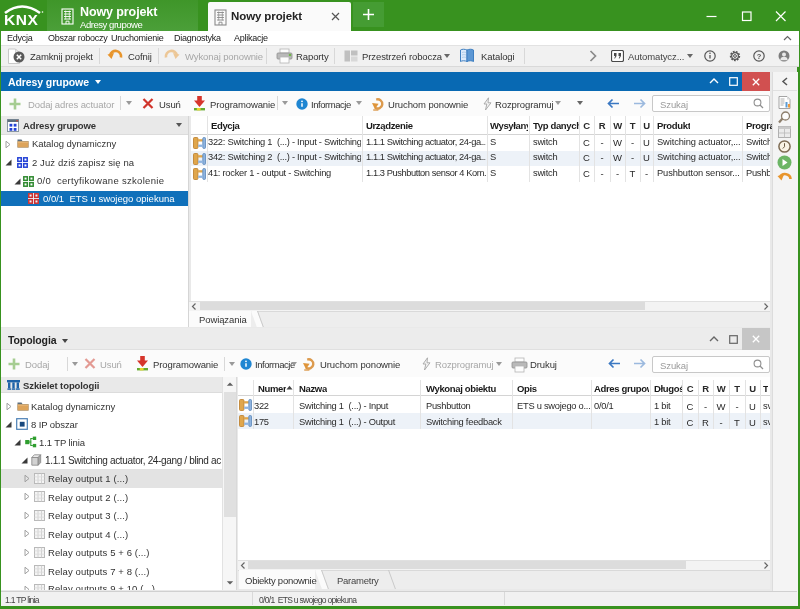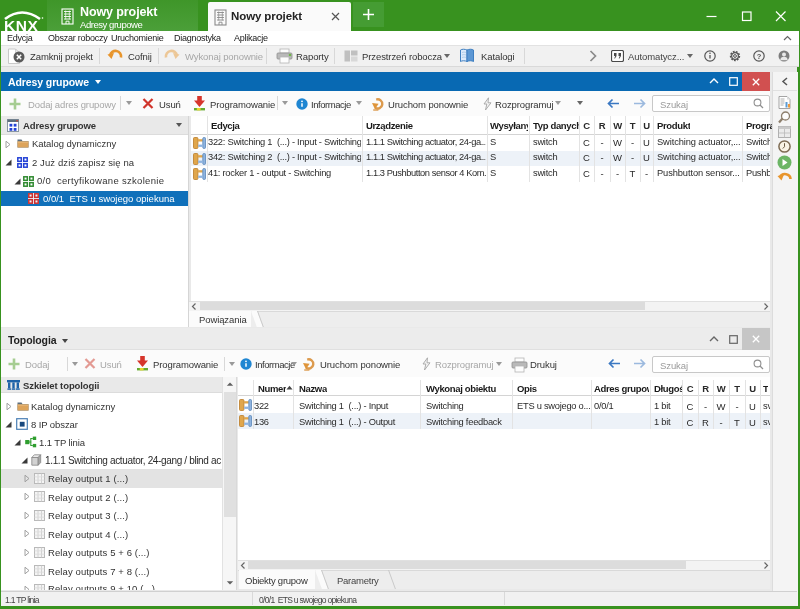--- a/index.html
+++ b/index.html
@@ -40,21 +40,21 @@
 <g id="colex">
         <path d="M6.5 0.5v6h-6z" fill="#3a3a3a"></path>
       </g>
 <g id="colcl">
         <path d="M1 1.2v6.6L5 4.5z" fill="none" stroke="#a0a0a0" stroke-width="1"></path>
       </g>
 </defs>
 </svg>
 
 <div class="ab" style="left:0;top:0;width:800px;height:31px;background:#38921f"></div>
-<div class="ab" id="knxlogo" style="left:0;top:6px;width:47px;height:15px">
+<div class="ab" id="knxlogo" style="left:0;top:0;width:47px;height:15px">
 <svg width="47" height="31" viewBox="0 0 47 31">
 <path d="M5 13 Q22 0 40 13" fill="none" stroke="#fff" stroke-width="2.6"></path>
 <text x="4" y="25" font-family="Liberation Sans" font-size="15.5" font-weight="bold" fill="#fff" letter-spacing="0.5">KNX</text>
 <circle cx="42.5" cy="12" r="0.8" fill="#fff"></circle>
 </svg>
 </div>
 
 <div class="ab" style="left:47px;top:0;width:151px;height:31px;background:linear-gradient(#3f9629,#4b9f39)"></div>
 <svg class="ab" style="left:61px;top:8px" width="13" height="17" viewBox="0 0 13 17">
 <rect x="1" y="1" width="11" height="15" fill="none" stroke="#fff" stroke-width="1.1"></rect>
@@ -197,21 +197,21 @@
   </svg>
 <div class="ab" style="left:742px;top:72px;width:28px;height:19px;background:#d15050"></div>
 <svg class="ab" style="left:752px;top:77.5px" width="8" height="8" viewBox="0 0 8 8">
     <path d="M0.8 0.8l6.4 6.4M7.2 0.8L0.8 7.2" stroke="#fff" stroke-width="1.3"></path>
   </svg>
 
 <div class="ab" style="left:1px;top:91px;width:769px;height:25px;background:#fbfbfb"></div>
 <svg class="ab" style="left:9px;top:98px" width="12" height="12" viewBox="0 0 12 12">
     <path d="M6 0.5v11M0.5 6h11" stroke="#a6cd92" stroke-width="2.6"></path>
   </svg>
-<div class="t dis" style="left:28px;top:99px">Dodaj adres grupowy</div>
+<div class="t dis" style="left:28px;top:99px">Dodaj adres actuator</div>
 <div class="sep" style="left:120px;top:96px;height:14px"></div>
 <div class="dar" style="left:126px;top:101px;border-top-color:#999"></div>
 <svg class="ab" style="left:142px;top:98px" width="12" height="11" viewBox="0 0 12 11">
     <path d="M1.5 1l9 9M10.5 1l-9 9" stroke="#d0342b" stroke-width="2.2"></path>
   </svg>
 <div class="t" style="left:159px;top:99px;color:#333">Usuń</div>
 <svg class="ab" style="left:193px;top:96px" width="13" height="15" viewBox="0 0 13 15">
 <rect x="4.2" y="0" width="4.6" height="5.5" fill="#d6352b"></rect>
     <path d="M1 4.5h11L6.5 11z" fill="#d6352b"></path>
 <rect x="1" y="12" width="11" height="2.4" fill="#64ab31"></rect>
@@ -600,34 +600,34 @@
 <div class="hb cc" style="left:698px;top:383px;width:15px">R</div>
 <div class="hb cc" style="left:713px;top:383px;width:16px">W</div>
 <div class="hb cc" style="left:729px;top:383px;width:16px">T</div>
 <div class="hb cc" style="left:745px;top:383px;width:15px">U</div>
 <div class="t hb" style="left:763px;top:383px">T</div>
 <svg class="ab go" style="left:239px;top:399px">
     <use href="#gobj"></use>
   </svg>
 <div class="c" style="left:254px;top:400.5px;width:38px">322</div>
 <div class="c" style="left:299px;top:400.5px;width:120px">Switching 1&nbsp;&nbsp;(...) - Input</div>
-<div class="c" style="left:426px;top:400.5px;width:85px">Switching</div>
+<div class="c" style="left:426px;top:400.5px;width:85px">Pushbutton</div>
 <div class="c" style="left:517px;top:400.5px;width:73px">ETS u swojego o...</div>
 <div class="c" style="left:594px;top:400.5px;width:55px">0/0/1</div>
 <div class="c" style="left:654px;top:400.5px;width:28px">1 bit</div>
 <div class="cc" style="left:682px;top:400.5px;width:16px">C</div>
 <div class="cc" style="left:698px;top:400.5px;width:15px">-</div>
 <div class="cc" style="left:713px;top:400.5px;width:16px">W</div>
 <div class="cc" style="left:729px;top:400.5px;width:16px">-</div>
 <div class="cc" style="left:745px;top:400.5px;width:15px">U</div>
 <div class="c" style="left:763px;top:400.5px;width:7px">sv</div>
 <svg class="ab go" style="left:239px;top:415px">
     <use href="#gobj"></use>
   </svg>
-<div class="c" style="left:254px;top:417px;width:38px">136</div>
+<div class="c" style="left:254px;top:417px;width:38px">175</div>
 <div class="c" style="left:299px;top:417px;width:120px">Switching 1&nbsp;&nbsp;(...) - Output</div>
 <div class="c" style="left:426px;top:417px;width:85px">Switching feedback</div>
 <div class="c" style="left:654px;top:417px;width:28px">1 bit</div>
 <div class="cc" style="left:682px;top:417px;width:16px">C</div>
 <div class="cc" style="left:698px;top:417px;width:15px">R</div>
 <div class="cc" style="left:713px;top:417px;width:16px">-</div>
 <div class="cc" style="left:729px;top:417px;width:16px">T</div>
 <div class="cc" style="left:745px;top:417px;width:15px">U</div>
 <div class="c" style="left:763px;top:417px;width:7px">sv</div>
 
@@ -637,21 +637,21 @@
   </svg>
 <div class="ab" style="left:248px;top:561px;width:438px;height:8px;background:#dcdcdc"></div>
 <svg class="ab" style="left:763px;top:562px" width="6" height="7" viewBox="0 0 6 7">
     <path d="M1.5 0.5l3 3-3 3" fill="none" stroke="#666" stroke-width="1.2"></path>
   </svg>
 
 <div class="ab" style="left:238px;top:570px;width:532px;height:19px;background:#ededed;border-top:1px solid #d9d9d9"></div>
 <div class="ab" style="left:239px;top:570px;width:76px;height:19px;background:#fbfbfb"></div>
 <div class="ab" style="left:315px;top:570px;width:6px;height:19px;background:#fbfbfb;transform:skewX(20deg);transform-origin:top left"></div>
 <div class="ab" style="left:321px;top:570px;width:1px;height:19px;background:#c9c9c9;transform:skewX(20deg);transform-origin:top left"></div>
-<div class="t" style="left:245px;top:575px;color:#333;letter-spacing:-0.25px">Obiekty grupow</div>
+<div class="t" style="left:245px;top:575px;color:#333;letter-spacing:-0.25px">Obiekty ponownie</div>
 <div class="t" style="left:337px;top:575px;color:#444;letter-spacing:-0.25px">Parametry</div>
 <div class="ab" style="left:388px;top:570px;width:1px;height:19px;background:#c9c9c9;transform:skewX(20deg);transform-origin:top left"></div>
 
 <div class="ab" style="left:772px;top:72px;width:26px;height:534px;background:#f4f4f4;border-left:1px solid #dcdcdc"></div>
 <div class="ab" style="left:773px;top:72px;width:24px;height:19px;border-bottom:1px solid #e0e0e0"></div>
 <svg class="ab" style="left:781px;top:77px" width="8" height="9" viewBox="0 0 8 9">
     <path d="M6 1L2 4.5 6 8" fill="none" stroke="#555" stroke-width="1.5"></path>
   </svg>
 <svg class="ab" style="left:778px;top:96px" width="13" height="13" viewBox="0 0 13 13">
 <path d="M1 0.5h8l3 3v9H1z" fill="#fff" stroke="#9a9a9a" stroke-width="0.9"></path>

